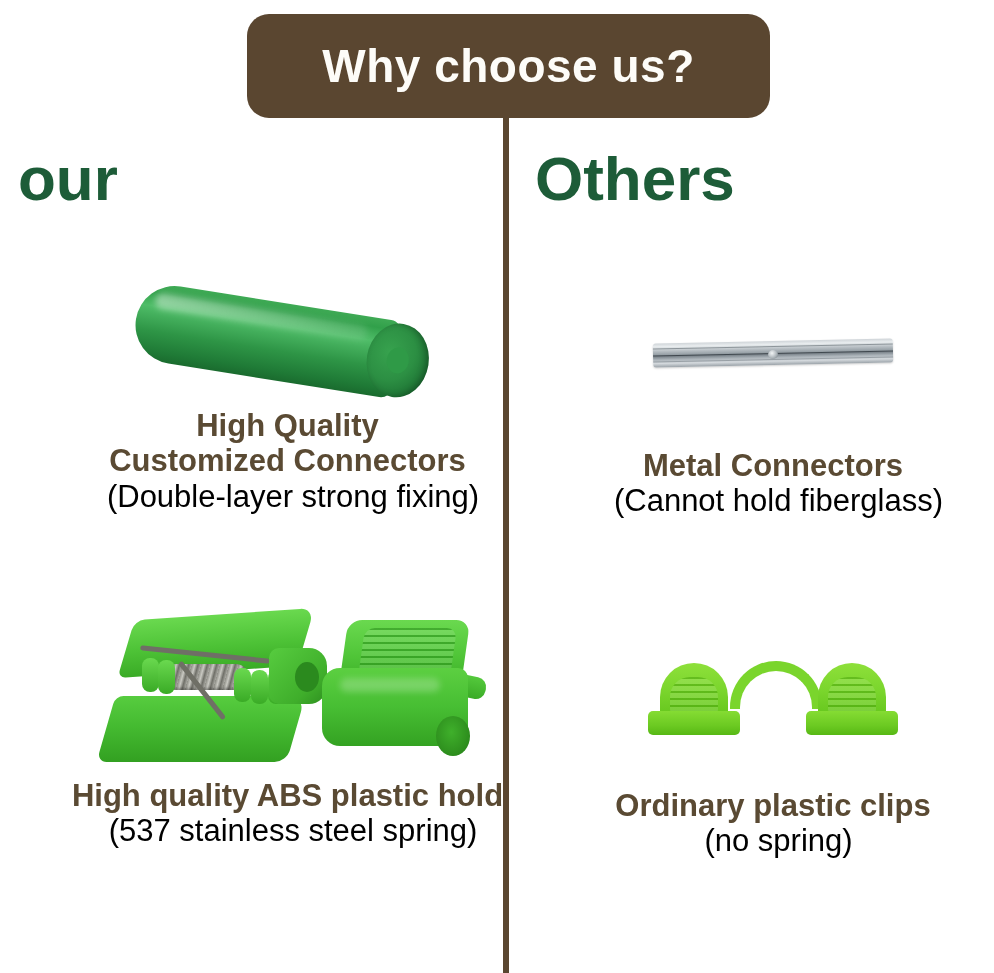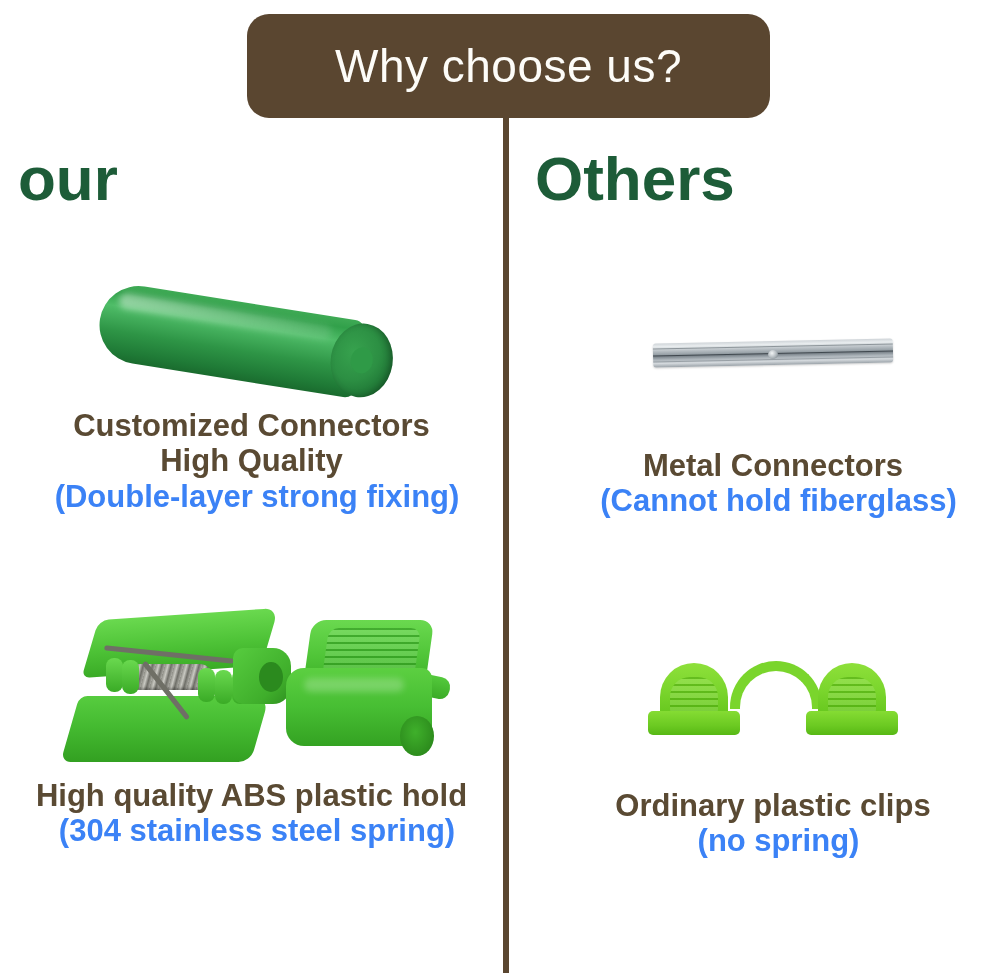--- a/index.html
+++ b/index.html
@@ -17,37 +17,37 @@
     position:absolute; left:247px; top:14px;
     width:523px; height:104px;
     background:#5a4630;
     border-radius:22px;
     display:flex; align-items:center; justify-content:center;
     z-index:3;
   }
   .banner-title {
     color:#fdfcf8;
     font-size:46px;
-    font-weight:normal;
+    font-weight:bold;
     letter-spacing:0.5px;
     line-height:1;
     white-space:nowrap;
   }
 
   
   .divider {
     position:absolute; left:503px; top:104px;
     width:6px; height:869px;
     background:#5a4630;
     z-index:1;
   }
 
   
   .col { position:absolute; top:118px; height:855px; }
-  .col-left  { left:0px;   width:503px; }
+  .col-left  { left:0px;   width:503px;padding-left:36px; }
   .col-right { left:509px; width:528px; }
 
   .col-heading {
     position:absolute; top:30px;
     font-size:62px; font-weight:bold;
     color:#1d5c38;
     line-height:1;
     white-space:nowrap;
   }
   .col-left  .col-heading { left:18px; }
@@ -59,21 +59,21 @@
     position:relative; width:100%;
     display:flex; align-items:center; justify-content:center;
   }
   .caption { text-align:center; width:100%; }
   .cap-main {
     color:#5a4a33; font-weight:bold;
     font-size:31px; line-height:1.14;
     white-space:nowrap;
   }
   .cap-sub {
-    color:#3b82f6; font-weight:bold;
+    color:#000000; font-weight:normal;
     font-size:31px; line-height:1.14;
     white-space:nowrap;
     margin-left:11px;
   }
   .col-right .cap-main, .col-right .cap-sub { font-size:31px; }
 
   
   .lb1 { top:140px; }  .lb1 .art { height:150px; }
   .lb2 { top:480px; }  .lb2 .art { height:180px; }
   .rb1 { top:140px; }  .rb1 .art { height:190px; }
@@ -279,22 +279,22 @@
         <div class="tube-wrap">
           <div class="tube">
             <div class="tube-body"></div>
             <div class="tube-end"></div>
             <div class="tube-hole"></div>
             <div class="tube-hole-inner"></div>
           </div>
         </div>
       </div>
       <div class="caption">
+        <div class="cap-main">High Quality</div>
         <div class="cap-main">Customized Connectors</div>
-        <div class="cap-main">High Quality</div>
         <div class="cap-sub">(Double-layer strong fixing)</div>
       </div>
     </div>
 
     <div class="block lb2">
       <div class="art">
         <div class="clips-wrap">
 
           <div class="clip-open">
             <div class="clip-base"></div>
@@ -315,21 +315,21 @@
             <div class="cc-ridges"></div>
             <div class="cc-tail"></div>
             <div class="cc-body"></div>
             <div class="cc-mouth"></div>
           </div>
 
         </div>
       </div>
       <div class="caption">
         <div class="cap-main">High quality ABS plastic hold</div>
-        <div class="cap-sub">(304 stainless steel spring)</div>
+        <div class="cap-sub">(537 stainless steel spring)</div>
       </div>
     </div>
 
   </div>
 
   <div class="col col-right">
 
     <div class="col-heading">Others</div>
 
     <div class="block rb1">

